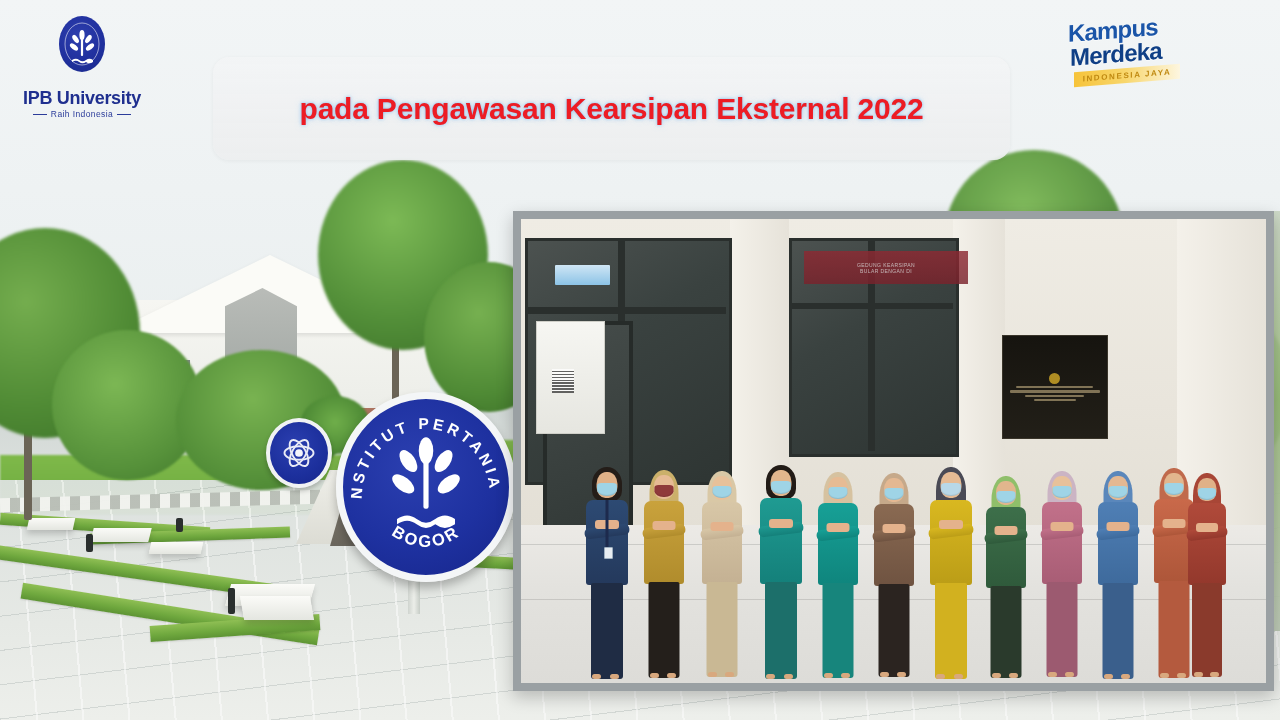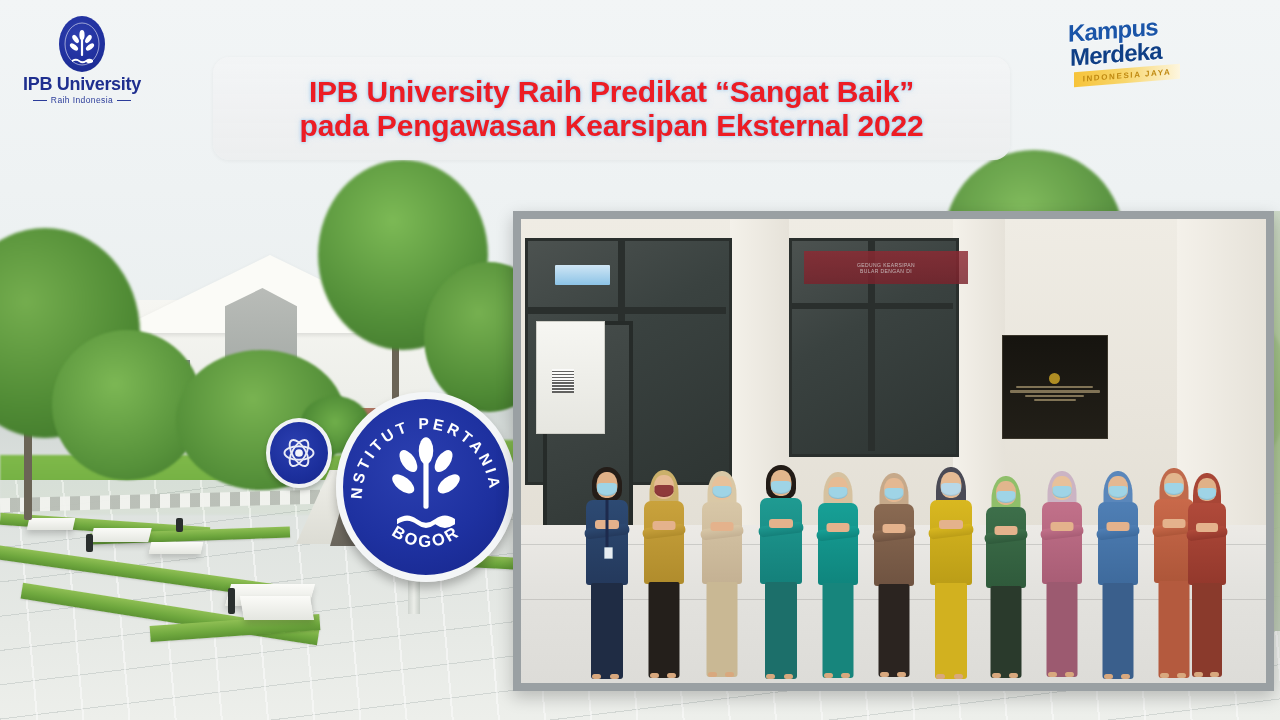--- a/index.html
+++ b/index.html
@@ -163,21 +163,21 @@
     position:absolute; left:12px; top:16px; width:140px; height:98px;
     display:flex; flex-direction:column; align-items:center;
   }
   .ipb-seal {
     width:46px; height:56px; border-radius:50% / 50%;
     background: radial-gradient(circle at 42% 36%, #2e3fae 0%, #20309e 55%, #192a8b 100%);
     display:flex; align-items:center; justify-content:center;
     position:relative;
   }
   .ipb-wordmark {
-    margin-top:3px; color:#1f2f8f; font-weight:700; font-size:18px; line-height:19px;
+    margin-top:17px; color:#1f2f8f; font-weight:700; font-size:18px; line-height:19px;
     letter-spacing:-0.3px;
   }
   .ipb-sub {
     color:#2b3c9a; font-size:8.5px; letter-spacing:.4px; margin-top:1px;
     display:flex; align-items:center; gap:4px; white-space:nowrap;
   }
   .ipb-sub .dash { display:inline-block; width:14px; height:1px; background:#2b3c9a; }
 
   
   .km-logo {
@@ -436,21 +436,20 @@
 
   <div class="km-logo">
     <div class="km-word">Kampus</div>
     <div class="km-word two">Merdeka</div>
     <div class="km-band">
       <span>INDONESIA JAYA</span>
     </div>
   </div>
 
   <div class="title-panel">
-    <div class="title-line">IPB University Raih Predikat “Sangat Baik”</div>
     <div class="title-line">pada Pengawasan Kearsipan Eksternal 2022</div>
   </div>
 
   <div class="photo-frame">
     <div class="photo-inner" id="photo-inner">
 
       <div class="wall"></div>
       <div class="wall-col" style="left:28%;top:0;width:8%;height:72%;"></div>
       <div class="wall-col" style="left:58%;top:0;width:7%;height:72%;"></div>
       <div class="wall-col" style="left:88%;top:0;width:12%;height:72%;"></div>

